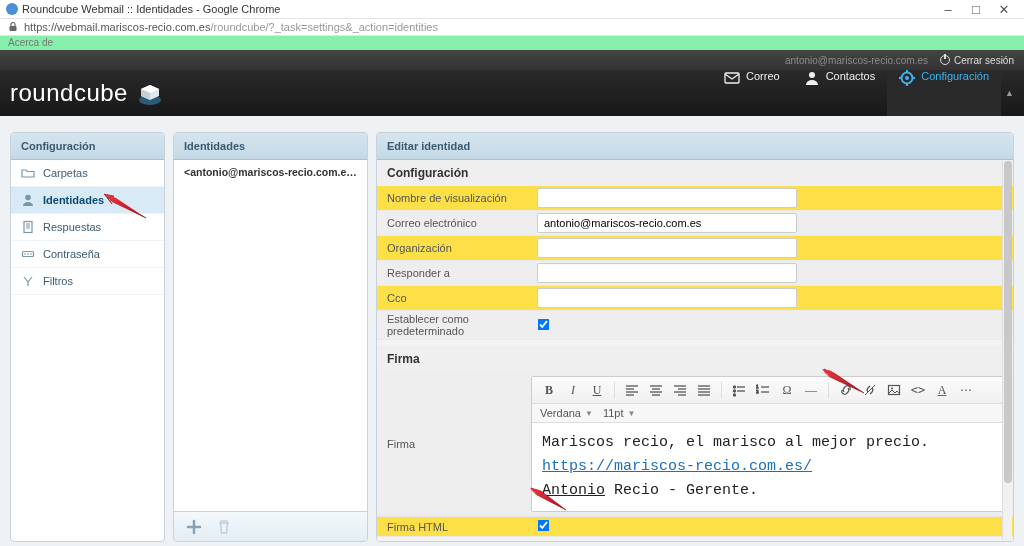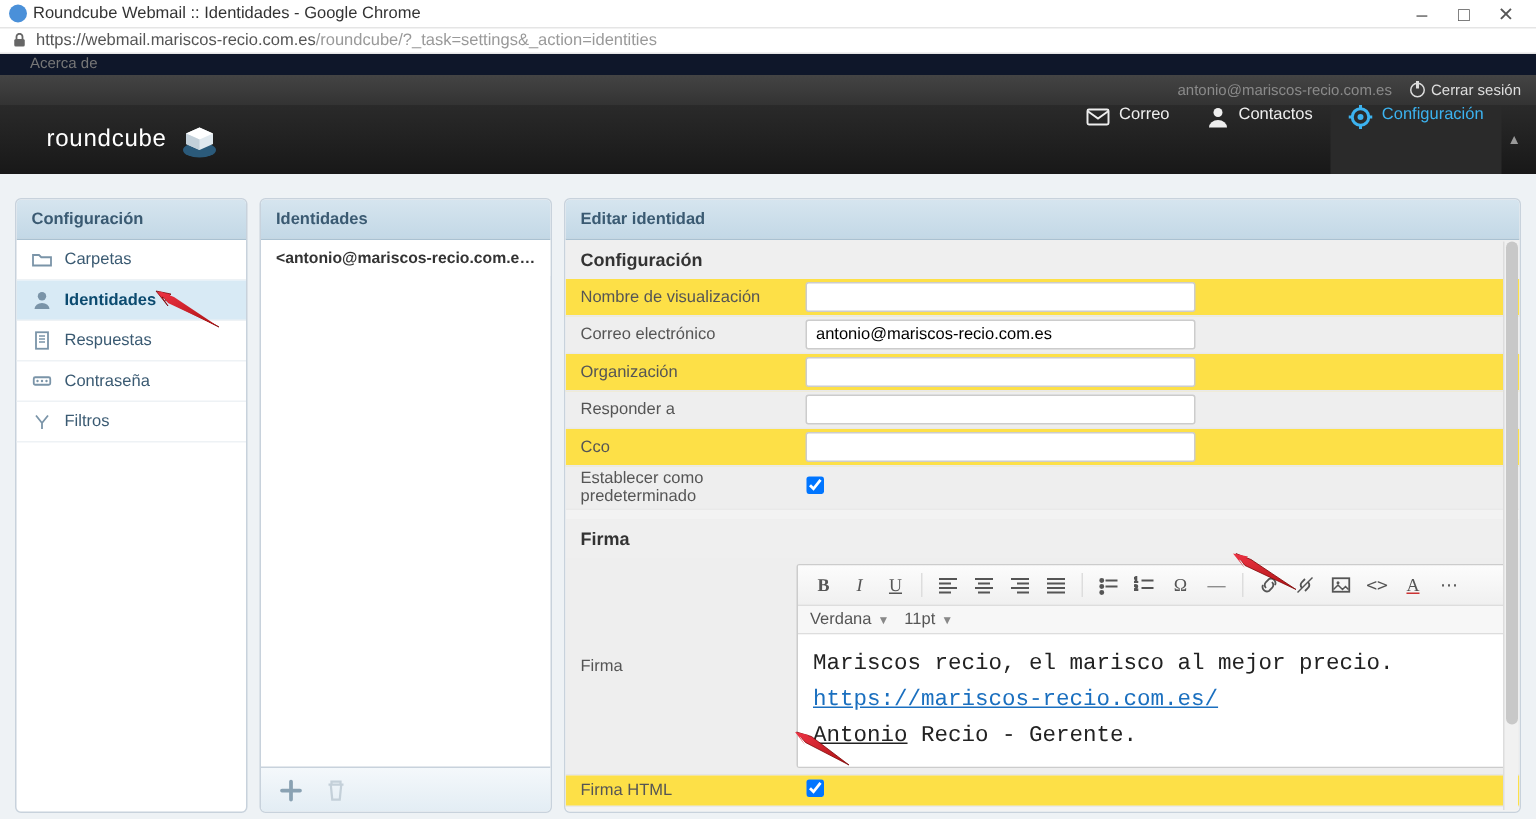--- a/index.html
+++ b/index.html
@@ -7,33 +7,33 @@
   
   
   .browser-titlebar { height: 18px; background: #fff; display: flex; align-items: center; padding: 0 6px; font-size: 11px; color: #333; }
   .browser-titlebar .logo-mini { width: 12px; height: 12px; background: #4a90d9; border-radius: 50%; margin-right: 4px; }
   .browser-titlebar .spacer { flex: 1; }
   .window-btn { width: 28px; text-align: center; color: #555; font-size: 13px; cursor: pointer; }
   .browser-urlbar { height: 18px; background: #fff; border-top: 1px solid #e5e5e5; border-bottom: 1px solid #e5e5e5; display: flex; align-items: center; padding: 0 8px; font-size: 11px; color: #555; }
   .lock-icon { width: 10px; height: 10px; margin-right: 6px; display: inline-flex; }
   .url-secure { vertical-align: middle; }
   .url-path { color: #999; }
-  .browser-sub { height: 14px; background: #0f172a; font-size: 10px; color: #777; padding: 0 20px; line-height: 14px; }
+  .browser-sub { height: 14px; background: #86efac; font-size: 10px; color: #777; padding: 0 8px; line-height: 14px; }
   
   
   .rc-topbar { height: 20px; background: #3a3a3a; background: linear-gradient(#444,#333); display: flex; align-items: center; justify-content: flex-end; color: #ccc; font-size: 10px; padding: 0 10px; }
   .rc-topbar .username { color: #8a8a8a; margin-right: 12px; }
   .rc-topbar .signout { color: #ddd; display: inline-flex; align-items: center; gap: 4px; }
   .rc-topbar .signout-icon { width: 10px; height: 10px; border: 1.5px solid #ddd; border-radius: 50%; position: relative; }
   .rc-topbar .signout-icon::after { content: ""; position: absolute; top: -2px; left: 3px; width: 2px; height: 5px; background: #ddd; }
   
   
   .rc-navbar { height: 46px; background: #1f1f1f; background: linear-gradient(#2a2a2a,#181818); display: flex; align-items: center; padding: 0 10px; }
   .rc-logo { display: flex; align-items: center; gap: 8px; }
-  .rc-logo-text { color: #fff; font-size: 16px; font-weight: 300; letter-spacing: 0.5px; font-family: Arial, sans-serif; margin-left: 21px; }
+  .rc-logo-text { color: #fff; font-size: 24px; font-weight: 300; letter-spacing: 0.5px; font-family: Arial, sans-serif; }
   .rc-logo-cube { width: 28px; height: 28px; }
   .rc-navbar .spacer { flex: 1; }
   .rc-nav-item { display: flex; align-items: flex-start; gap: 6px; color: #eee; padding: 0 12px; height: 46px; font-size: 11px; cursor: pointer; }
   .rc-nav-item.active { background: #2a2a2a; color: #3cb3f0; }
   .nav-icon { width: 16px; height: 16px; display: inline-flex; }
   .nav-caret { color: #999; font-size: 9px; margin-left: 4px; }
   
   
   .rc-main { display: flex; height: calc(546px - 18px - 18px - 14px - 20px - 46px); padding: 16px 10px 4px 10px; gap: 8px; background: #eef2f5; position: relative; }
   

